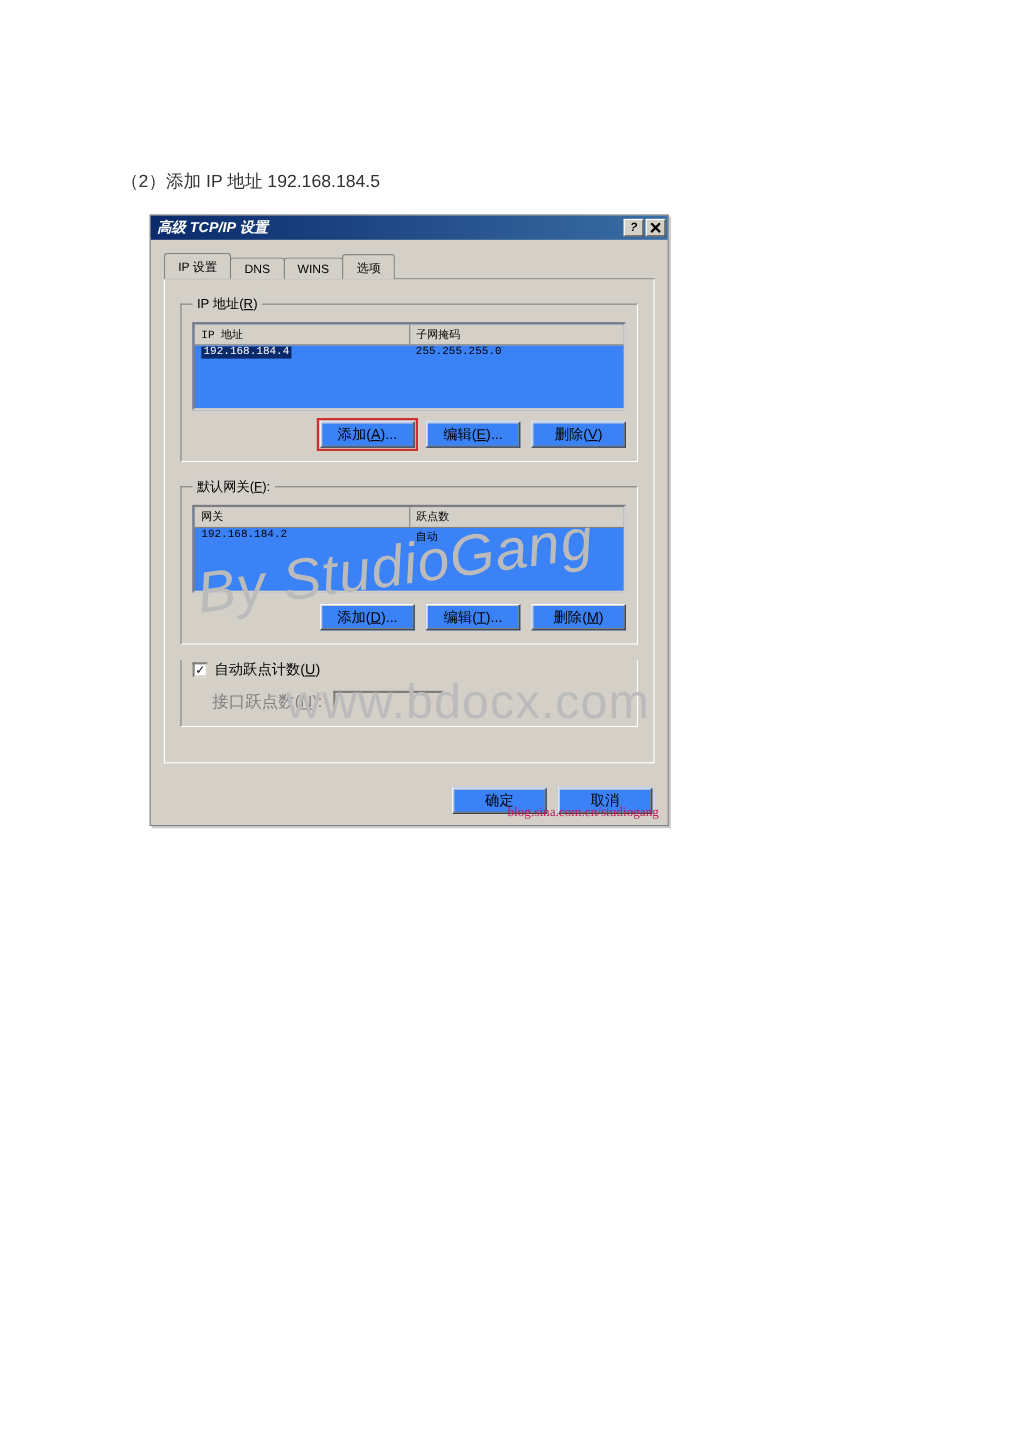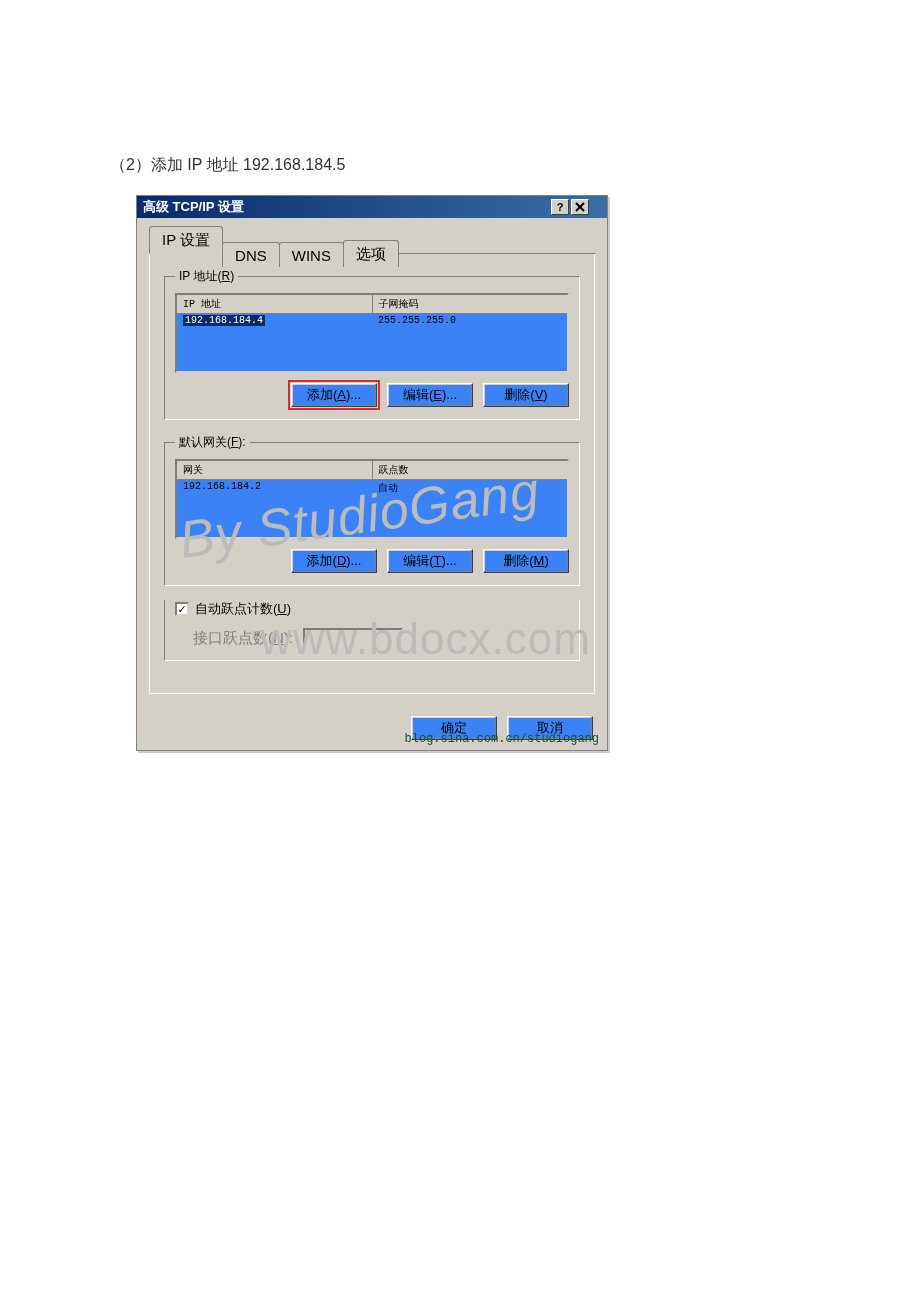--- a/index.html
+++ b/index.html
@@ -25,25 +25,26 @@
       width: 472px;
       background: #d4d0c8;
       border: 1px solid #808080;
       box-shadow: 2px 2px 0 rgba(0,0,0,0.2);
     }
     .titlebar {
       height: 22px;
       background: linear-gradient(to right, #0a2a6b, #3a6ea5);
       display: flex;
       align-items: center;
-      padding: 0 18px 0 6px;
+      padding: 0 2px 0 6px;
       color: #fff;
       font-weight: bold;
       font-family: "Tahoma", sans-serif;
       font-size: 13px;
+      font-style: italic;
     }
     .titlebar-text { flex: 1; }
     .titlebar-buttons { display: flex; gap: 2px; }
     .tb-btn {
       width: 18px; height: 16px;
       background: #d4d0c8;
       border: 1px solid #fff;
       border-right-color: #404040;
       border-bottom-color: #404040;
       display: flex; align-items: center; justify-content: center;
@@ -53,31 +54,31 @@
     }
     .tb-btn svg { display: block; }
     .dialog-body {
       padding: 10px 12px 12px;
     }
     .tabs {
       display: flex;
       align-items: flex-end;
       border-bottom: 1px solid #808080;
       height: 26px;
-      font-size: 15px;
+      font-size: 11px;
     }
     .tab {
       padding: 4px 12px 3px;
       background: #d4d0c8;
       border: 1px solid #808080;
       border-bottom: none;
       margin-right: -1px;
       cursor: pointer;
       position: relative;
-      top: 14px;
+      top: 1px;
       border-top-left-radius: 3px;
       border-top-right-radius: 3px;
     }
     .tab.active {
       background: #d4d0c8;
       border-bottom: 1px solid #d4d0c8;
       z-index: 2;
       top: 1px;
     }
     .tab-panel {
@@ -197,22 +198,22 @@
       font-family: "Arial", sans-serif;
       letter-spacing: 1px;
     }
     .wm1 { top: 614px; left: 260px; font-size: 44px; }
     .wm2 { top: 485px; left: 178px; font-size: 52px; font-style: italic; transform: rotate(-8deg); }
     .blog-txt {
       position: absolute;
       bottom: 4px;
       right: 8px;
       font-size: 12px;
-      color: #14532d;
-      font-family: Liberation Mono, monospace;
+      color: #be185d;
+      font-family: Liberation Serif, serif;
       letter-spacing: 0;
     }
     .mnemonic { text-decoration: underline; }
   </style>
 </head>
 <body>
 
 <div class="page-caption">（2）添加 IP 地址 192.168.184.5</div>
 
 <div class="dialog">

